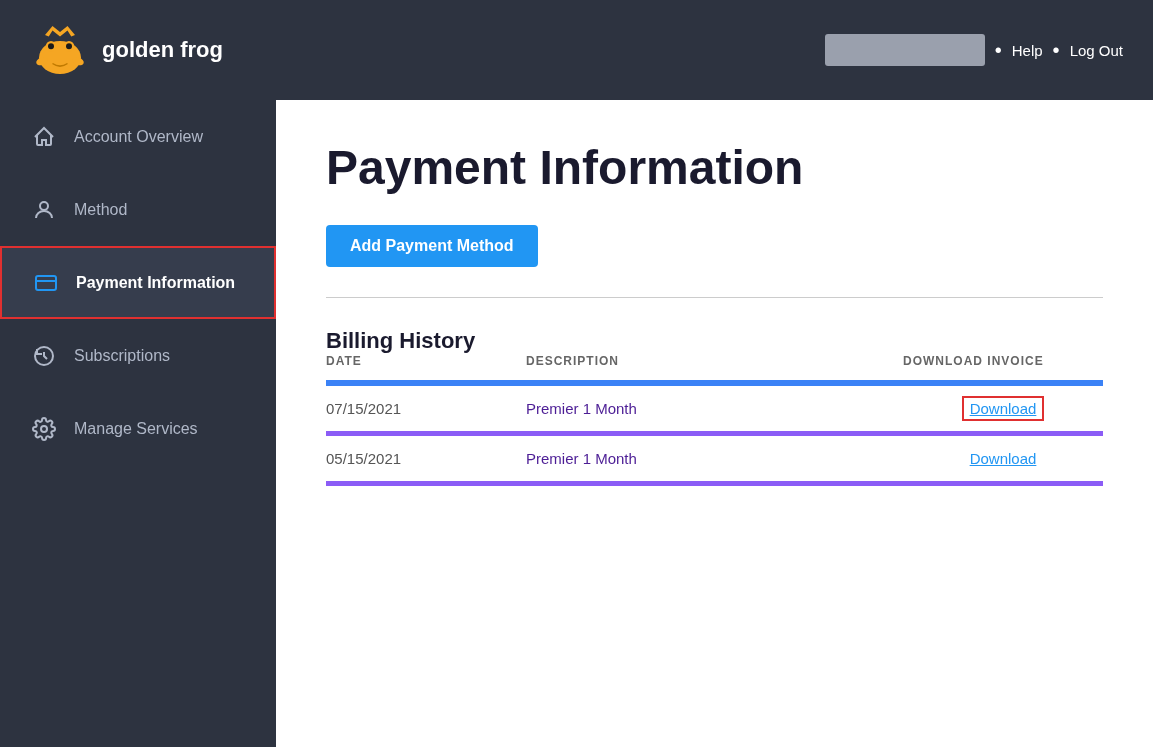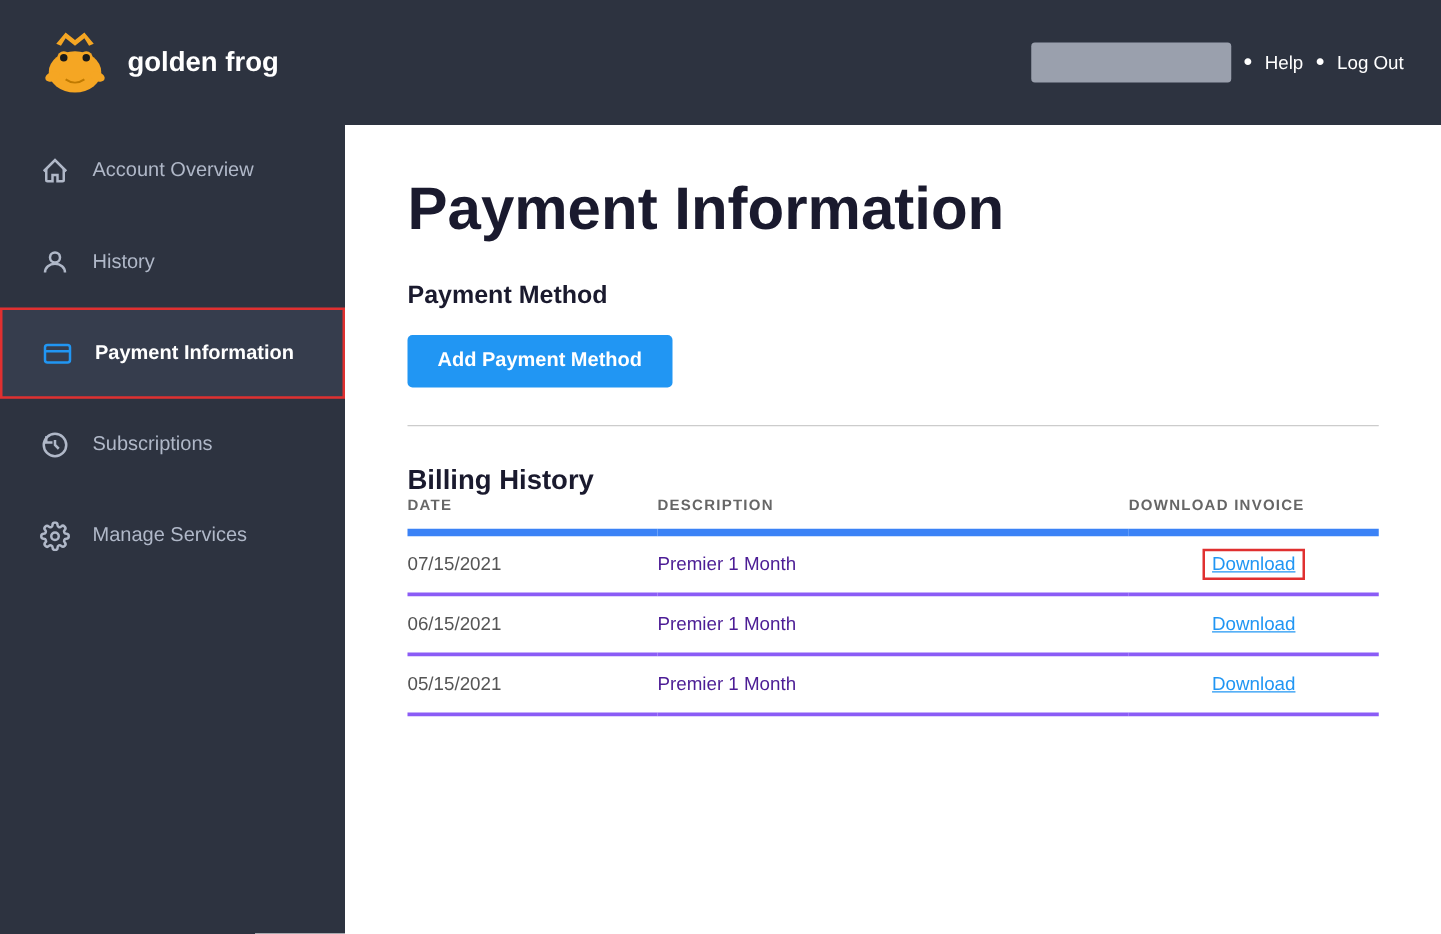--- a/index.html
+++ b/index.html
@@ -147,21 +147,21 @@
       font-weight: 700;
       color: #666;
       letter-spacing: 1px;
       padding-bottom: 12px;
       border-bottom: 6px solid #3b82f6;
     }
     .billing-table td {
       padding: 14px 0;
       font-size: 15px;
       color: #333;
-      border-bottom: 3px solid #8b5cf6;
+      border-bottom: 5px solid #8b5cf6;
     }
     .billing-table td.date-col {
       color: #555;
       width: 200px;
     }
     .billing-table td.desc-col {
       color: #4c1d95;
     }
     .billing-table td.invoice-col {
       text-align: center;
@@ -226,21 +226,21 @@
       <span>Account Overview</span>
     </div>
 
     <div class="sidebar-item">
       <span class="icon">
         <svg width="24" height="24" viewBox="0 0 24 24" fill="none" stroke="#b0b8c8" stroke-width="2">
           <circle cx="12" cy="8" r="4"></circle>
           <path d="M4 20c0-4 3.6-7 8-7s8 3 8 7"></path>
         </svg>
       </span>
-      <span>History</span>
+      <span>Method</span>
     </div>
 
     <div class="sidebar-item active">
       <span class="icon">
         <svg width="24" height="24" viewBox="0 0 24 24" fill="none" stroke="#2196f3" stroke-width="2">
           <rect x="2" y="5" width="20" height="14" rx="2"></rect>
           <line x1="2" y1="10" x2="22" y2="10"></line>
         </svg>
       </span>
       <span style="color:#fff; font-weight:bold;">Payment Information</span>
@@ -266,21 +266,20 @@
       </span>
       <span>Manage Services</span>
     </div>
 
   </nav>
 
   <main class="main">
 
     <h1 class="page-title">Payment Information</h1>
 
-    <h2 class="section-title">Payment Method</h2>
 
     <button class="add-payment-btn">Add Payment Method</button>
 
     <hr class="divider">
 
     <h2 class="billing-title">Billing History</h2>
 
     <table class="billing-table">
       <thead>
         <tr>
@@ -289,25 +288,20 @@
           <th>DOWNLOAD INVOICE</th>
         </tr>
       </thead>
       <tbody id="billing-tbody">
       <tr>
             <td class="date-col">07/15/2021</td>
             <td class="desc-col">Premier 1 Month</td>
             <td class="invoice-col"><a class="download-link highlighted" href="#">Download</a></td>
           </tr>
           <tr>
-            <td class="date-col">06/15/2021</td>
-            <td class="desc-col">Premier 1 Month</td>
-            <td class="invoice-col"><a class="download-link" href="#">Download</a></td>
-          </tr>
-          <tr>
             <td class="date-col">05/15/2021</td>
             <td class="desc-col">Premier 1 Month</td>
             <td class="invoice-col"><a class="download-link" href="#">Download</a></td>
           </tr>
         </tbody>
     </table>
 
   </main>
 </div>
 

